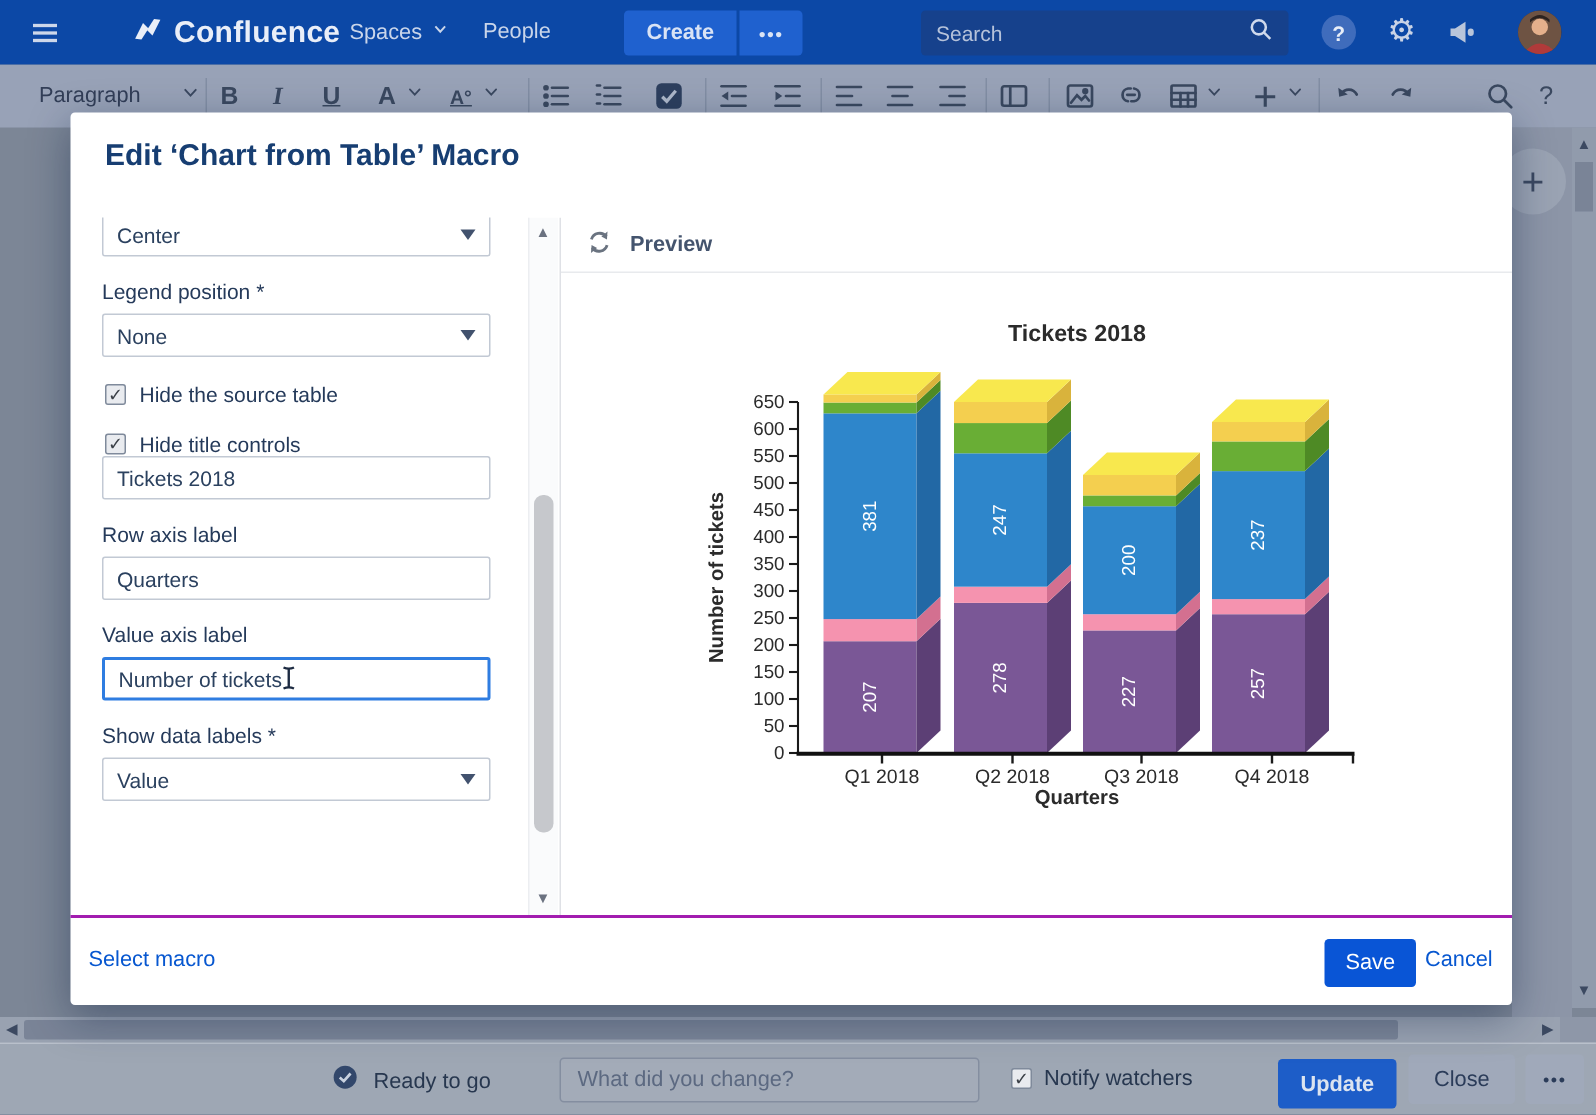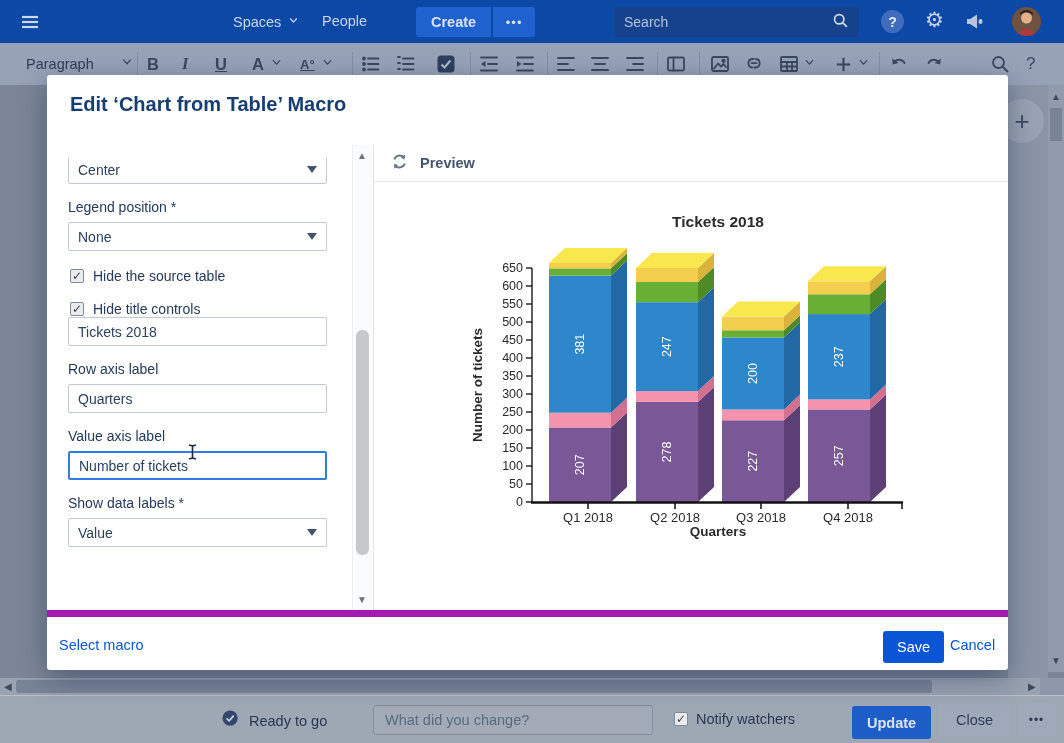--- a/index.html
+++ b/index.html
@@ -50,56 +50,65 @@
   #change-input::placeholder{color:#5c6981;}
   #notify{position:absolute;left:674px;top:15px;display:flex;align-items:center;gap:8px;color:#27374f;font-size:14.5px;}
   #update-btn{position:absolute;left:852px;top:10px;height:33px;padding:0 15px;background:#1d5dc8;color:#dce4f0;font-size:14.5px;font-weight:700;border:none;border-radius:3px;}
   #close-btn{position:absolute;left:939px;top:7px;height:33px;padding:0 17px;background:#a0a9ba;color:#2b3c59;font-size:14.5px;border:none;border-radius:3px;}
   #bb-more-btn{position:absolute;left:1017px;top:7px;height:33px;width:39px;background:#a0a9ba;color:#2b3c59;font-size:12px;letter-spacing:1px;border:none;border-radius:3px;}
 
   
   #modal{position:absolute;left:47px;top:75px;width:961px;height:595px;background:#fff;border-radius:3px;box-shadow:0 8px 28px rgba(9,30,66,.4);z-index:6;}
   #modal-title{position:absolute;left:23px;top:18px;font-size:20px;font-weight:700;color:#173e72;}
   #modal-body{position:absolute;left:0;top:70px;width:961px;height:465px;overflow:hidden;}
-  #form-panel{position:absolute;left:0;top:0;width:305px;height:465px;overflow:hidden;padding:0 0 0 21px;margin-top:13px;}
+  #form-panel{position:absolute;left:0;top:0;width:305px;height:465px;overflow:hidden;padding:0 0 0 21px;}
   .fld-label{font-size:14px;color:#253a5a;margin:15px 0 7px 0;}
   .fld-input,.fld-select{position:relative;width:259px;height:29px;border:1px solid #c2c9d4;border-radius:2px;background:#fff;font-size:14px;color:#2b415f;display:flex;align-items:center;padding:0 9px;}
   .fld-input input{border:none;outline:none;width:100%;font-size:14px;color:#2b415f;background:transparent;padding:0;}
   .fld-input.focused{border:2px solid #2f7de1;}
   .fld-select .sel-arrow{position:absolute;right:9px;top:10px;width:0;height:0;border-left:5px solid transparent;border-right:5px solid transparent;border-top:7px solid #42526e;}
   .first-select{margin-top:-3px;}
   .cb-row{display:flex;align-items:center;gap:9px;margin:17px 0 0 2px;}
   .cb{width:14px;height:14px;border:1px solid #7f8a9b;border-radius:2px;background:#e9ebef;color:#3a3f46;font-size:12px;line-height:13px;text-align:center;font-weight:700;}
   .cb-label{font-size:14px;color:#253a5a;}
   #inner-scroll{position:absolute;left:305px;top:0;width:20px;height:465px;background:#fafbfc;border-left:1px solid #eceef1;}
   #inner-scroll .arr{position:absolute;left:4px;color:#6b7280;font-size:10px;}
   #inner-scroll .thumb{position:absolute;left:3px;top:185px;width:13px;height:225px;background:#c6c8cc;border-radius:6px;}
   #preview-panel{position:absolute;left:326px;top:0;width:635px;height:465px;border-left:1px solid #dfe1e6;}
   #preview-header{position:absolute;left:0;top:0;width:100%;height:37px;border-bottom:1px solid #e8eaed;display:flex;align-items:center;gap:11px;padding:0 16px;color:#44546e;font-size:14.5px;font-weight:700;}
   #chart-svg{position:absolute;left:1px;top:0;}
-  #modal-footer{position:absolute;left:0;top:535px;width:961px;height:60px;border-top:7px solid #a21caf;}
+  #modal-footer{position:absolute;left:0;top:535px;width:961px;height:60px;border-top:2px solid #a21caf;}
   #select-macro{position:absolute;left:12px;top:20px;color:#0757d0;font-size:14.5px;text-decoration:none;}
   #save-btn{position:absolute;left:836px;top:14px;height:32px;padding:0 14px;background:#0955d6;color:#fff;font-size:14.5px;border:none;border-radius:3px;}
   #cancel-btn{position:absolute;left:903px;top:20px;color:#0757d0;font-size:14.5px;text-decoration:none;}
 
   #ibeam{position:absolute;left:186px;top:443px;z-index:7;}
 </style>
 </head>
 <body>
 
 <div id="app">
 
   <div id="topnav">
     <span id="hamburger"><svg width="20" height="20" viewBox="0 0 20 20">
           <g stroke="#cdd7ea" stroke-width="2.2">
             <line x1="2" y1="5" x2="18" y2="5"></line>
             <line x1="2" y1="10" x2="18" y2="10"></line>
             <line x1="2" y1="15" x2="18" y2="15"></line>
           </g>
         </svg></span>
+    <span id="brand">
+      <span><svg width="21" height="21" viewBox="0 0 20 20">
+            <g fill="#e9eef8">
+              <polygon points="2,16 7,6 10.5,9.5 6,16.5"></polygon>
+              <polygon points="18,4 13,14 9.5,10.5 14,3.5"></polygon>
+            </g>
+          </svg></span>
+      <span class="brandname">Confluence</span>
+    </span>
     <span id="nav-spaces">
       <span class="navtext">Spaces</span>
       <span><svg width="13" height="13" viewBox="0 0 20 20">
             <polyline points="5,7 10,12.5 15,7" stroke="#c9d5ea" stroke-width="2" fill="none"></polyline>
           </svg></span>
     </span>
     <span id="nav-people" class="navtext">People</span>
     <span id="create-group">
       <button id="create-btn">Create</button>
       <button id="create-more-btn">•••</button>

